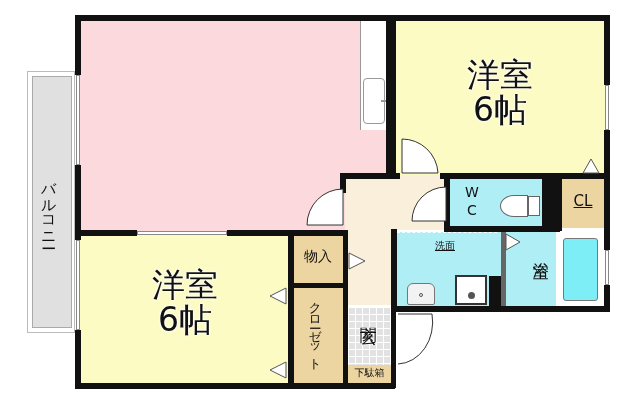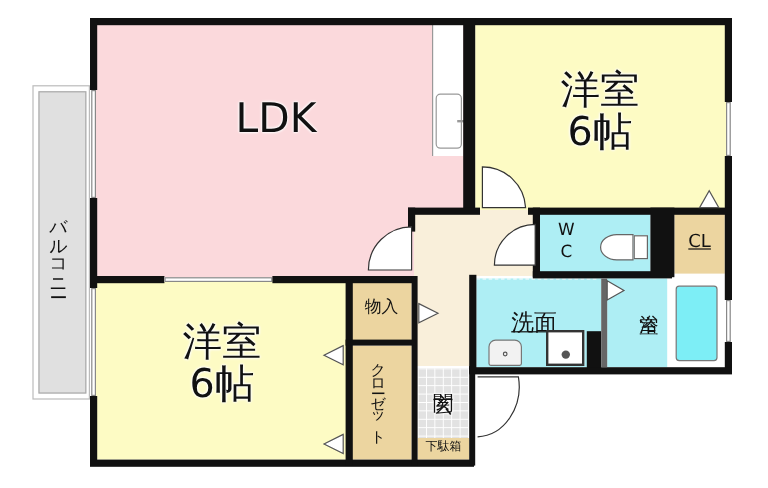--- a/index.html
+++ b/index.html
@@ -22,21 +22,20 @@
   <div class="label vtext" style="left:12px; top:100px; font-size:15px; text-shadow:none;">バルコニー</div>
 </div>
 
 <div class="room" style="left:80px; top:20px; width:310px; height:213px; background:#fbd9dc;"></div>
 
 <div class="room" style="left:360px; top:20px; width:26px; height:110px; background:#fff; border-left:1px solid #999;"></div>
 <div class="abs" style="left:363px; top:78px; width:22px; height:46px; border:1px solid #999; border-radius:4px; background:#fff;">
   <div class="abs" style="right:-3px; top:21px; width:6px; height:2px; background:#999;"></div>
 </div>
 <div class="label" style="left:150px; top:82px; width:160px; font-size:34px;">
-  <div>LDK</div>
 </div>
 
 <div class="room" style="left:396px; top:20px; width:210px; height:155px; background:#fdfbc4;"></div>
 <div class="label" style="left:440px; top:58px; width:120px; font-size:33px;">
   <div>洋室</div>
   <div>6帖</div>
 </div>
 
 <div class="room" style="left:80px; top:233px; width:210px; height:150px; background:#fdfbc4;"></div>
 <div class="label" style="left:125px; top:268px; width:120px; font-size:33px;">
@@ -68,21 +67,21 @@
   <div>C</div>
 </div>
 <div class="abs" style="left:500px; top:195px; width:28px; height:22px; border:1px solid #666; border-radius:50% 0 0 50%; background:#fff;"></div>
 <div class="abs" style="left:528px; top:196px; width:12px; height:20px; border:1px solid #666; background:#fff;"></div>
 
 <div class="room" style="left:562px; top:178px; width:42px; height:50px; background:#ecd5a0;"></div>
 <div class="label" style="left:562px; top:194px; width:42px; font-size:15px; text-shadow:none;text-decoration:underline;">CL</div>
 
 <div class="room" style="left:397px; top:232px; width:104px; height:74px; background:#aeeef4;"></div>
 <div class="abs" style="left:397px; top:232px; width:100px; height:0; border-top:1px dashed #fff;"></div>
-<div class="label" style="left:420px; top:260px; width:50px; font-size:19px; text-shadow:none;text-decoration:underline;">洗面</div>
+<div class="label" style="left:420px; top:241px; width:50px; font-size:10px; text-shadow:none;text-decoration:underline;">洗面</div>
 <div class="abs" style="left:407px; top:283px; width:28px; height:22px; border:1px solid #777; border-radius:6px 6px 2px 2px; background:#f2f2f2;">
   <div class="abs" style="left:11px; top:9px; width:4px; height:4px; border:1px solid #555; border-radius:50%;"></div>
 </div>
 <div class="abs" style="left:455px; top:275px; width:32px; height:30px; border:2px solid #333; background:#fff;">
   <div class="abs" style="left:11px; top:15px; width:7px; height:7px; border-radius:50%; background:#555;"></div>
 </div>
 <div class="wall" style="left:489px; top:276px; width:12px; height:31px;"></div>
 
 <div class="room" style="left:506px; top:232px; width:50px; height:74px; background:#aeeef4;"></div>
 <div class="label vtext" style="left:532px; top:250px; font-size:16px; text-shadow:none;">浴室</div>

